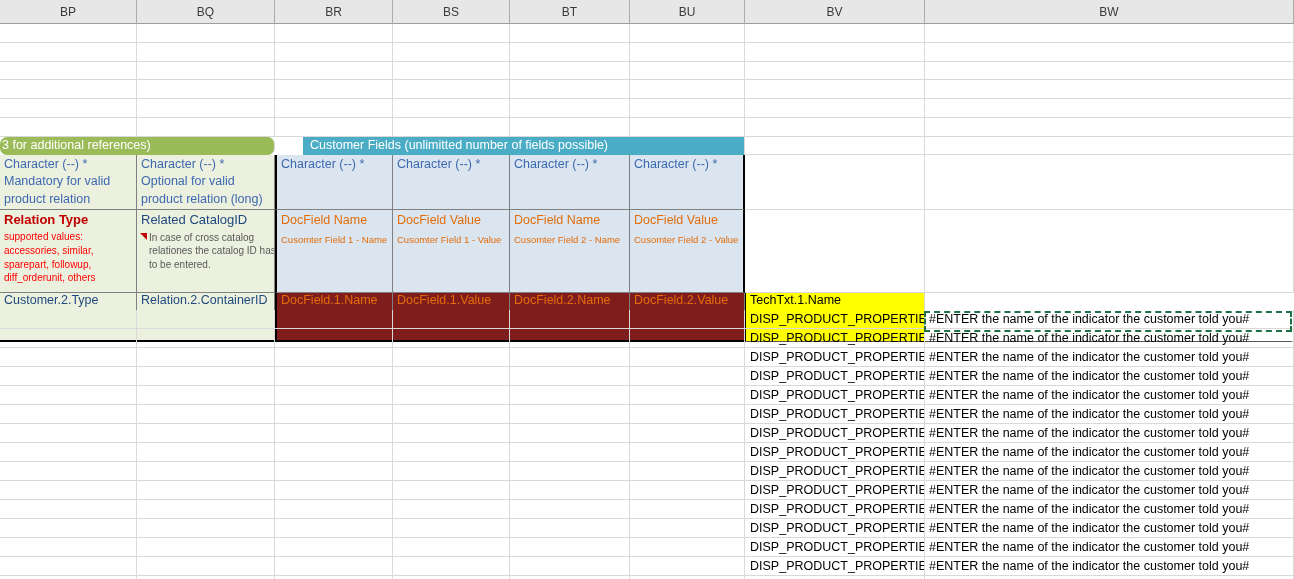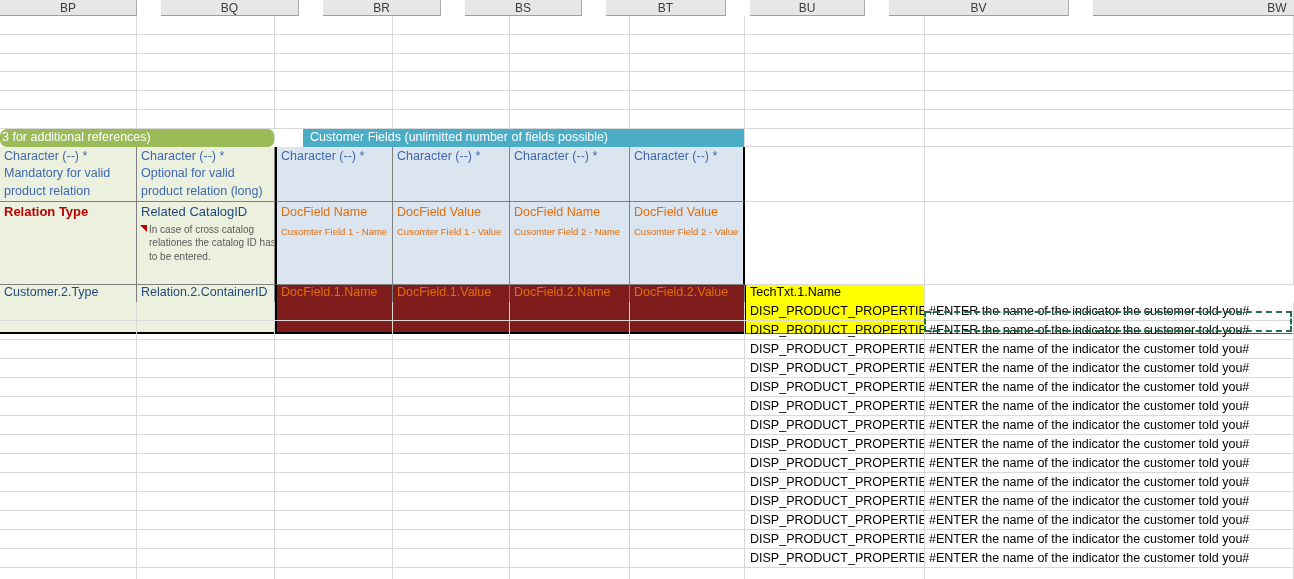--- a/index.html
+++ b/index.html
@@ -5,21 +5,21 @@
   * { margin:0; padding:0; box-sizing:border-box; }
   html,body { background:#fff; }
   #sheet {
     position:relative; width:1294px; height:579px; overflow:hidden;
     font-family:"Liberation Sans","DejaVu Sans",sans-serif; background:#fff; color:#000;
   }
   .row { display:grid; grid-template-columns:137px 138px 118px 117px 120px 115px 180px 369px; }
   .c { border-right:1px solid #D9D9D9; border-bottom:1px solid #D9D9D9; white-space:nowrap; overflow:hidden; }
 
   
-  .hdr { height:16px;gap:24px; }
+  .hdr { height:24px; }
   .hdr .c {
     background:#E7E7E7; border-right:1px solid #ABABAB; border-bottom:1px solid #9E9E9E;
     display:flex; align-items:center; justify-content:center; font-size:12px; color:#3a3a3a;
   }
 
   
   .er { height:18.83px; }
 
   
   .secrow { height:18px; }
@@ -166,20 +166,26 @@
     <div class="c lb bluetext">Character (--) *</div>
     <div class="c lb bluetext">Character (--) *</div>
     <div class="c lb bluetext br2">Character (--) *</div>
     <div class="c"></div>
     <div class="c"></div>
   </div>
 
   <div class="row fieldrow">
     <div class="c lg fieldcell">
       <div class="title-red">Relation Type</div>
+      <div class="notes-red">
+        <div>supported values:</div>
+        <div>accessories, similar,</div>
+        <div>sparepart, followup,</div>
+        <div>diff_orderunit, others</div>
+      </div>
     </div>
     <div class="c lg fieldcell">
       <div class="title-navy">Related CatalogID</div>
       <span class="tri"></span>
       <div class="notes-gray">
         <div>In case of cross catalog</div>
         <div>relationes the catalog ID has</div>
         <div>to be entered.</div>
       </div>
     </div>

